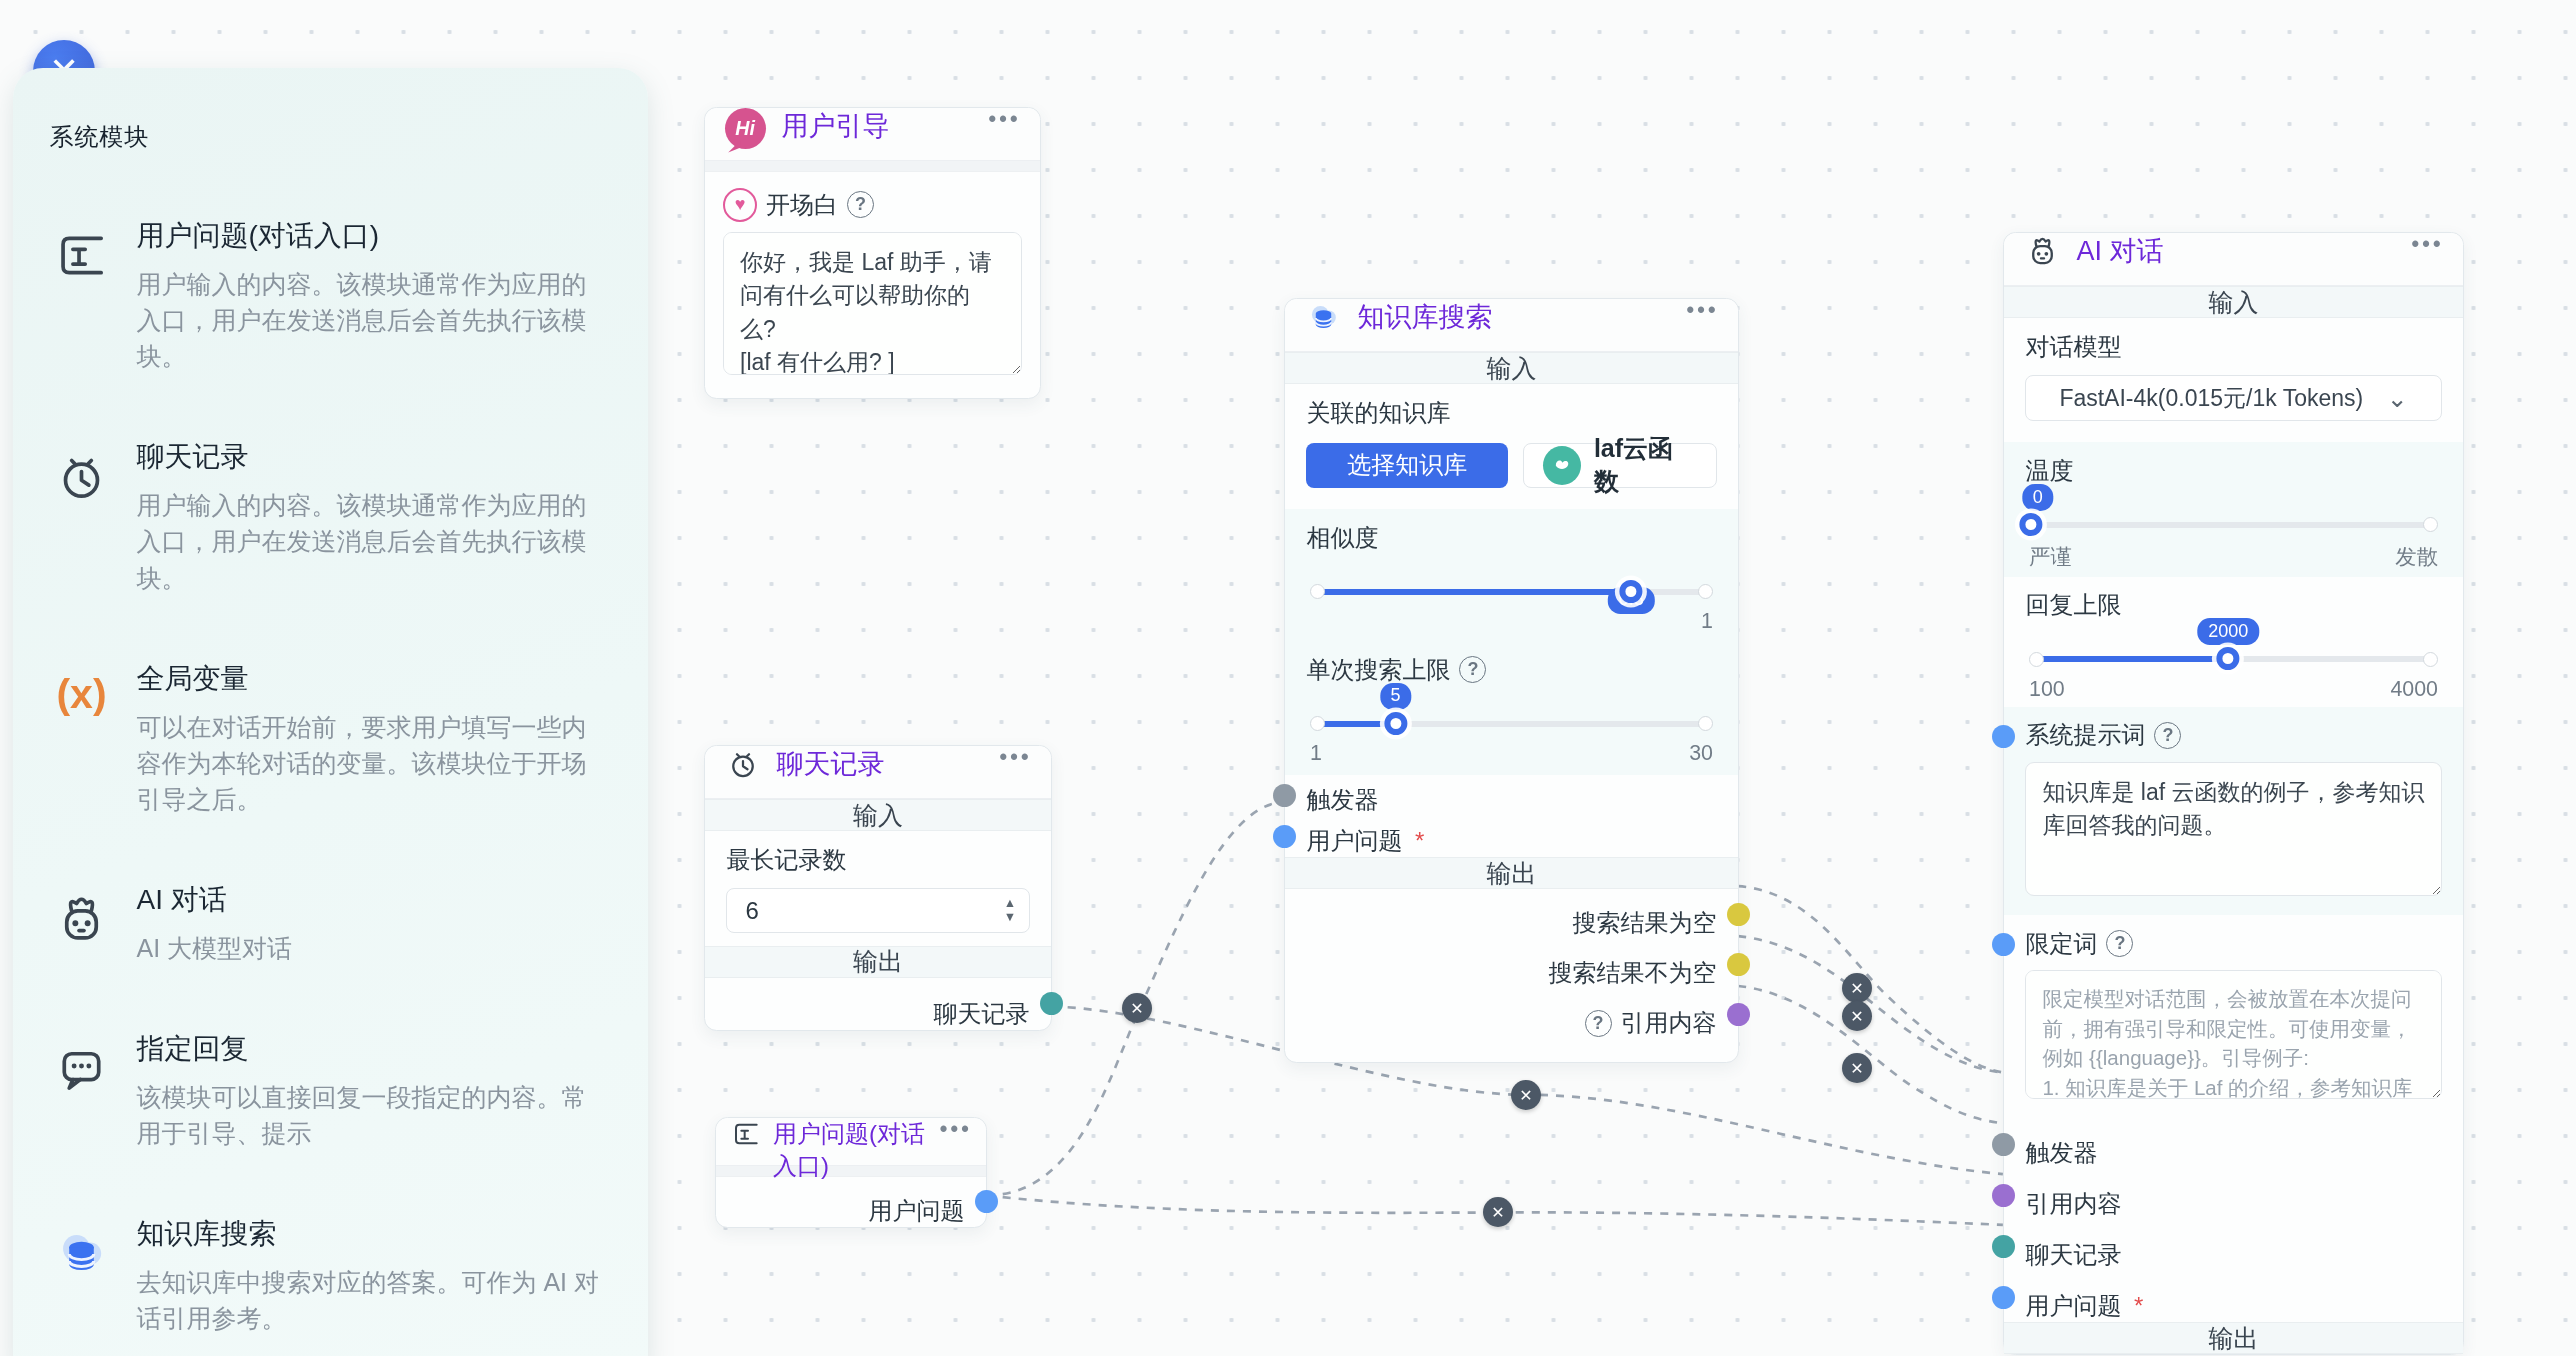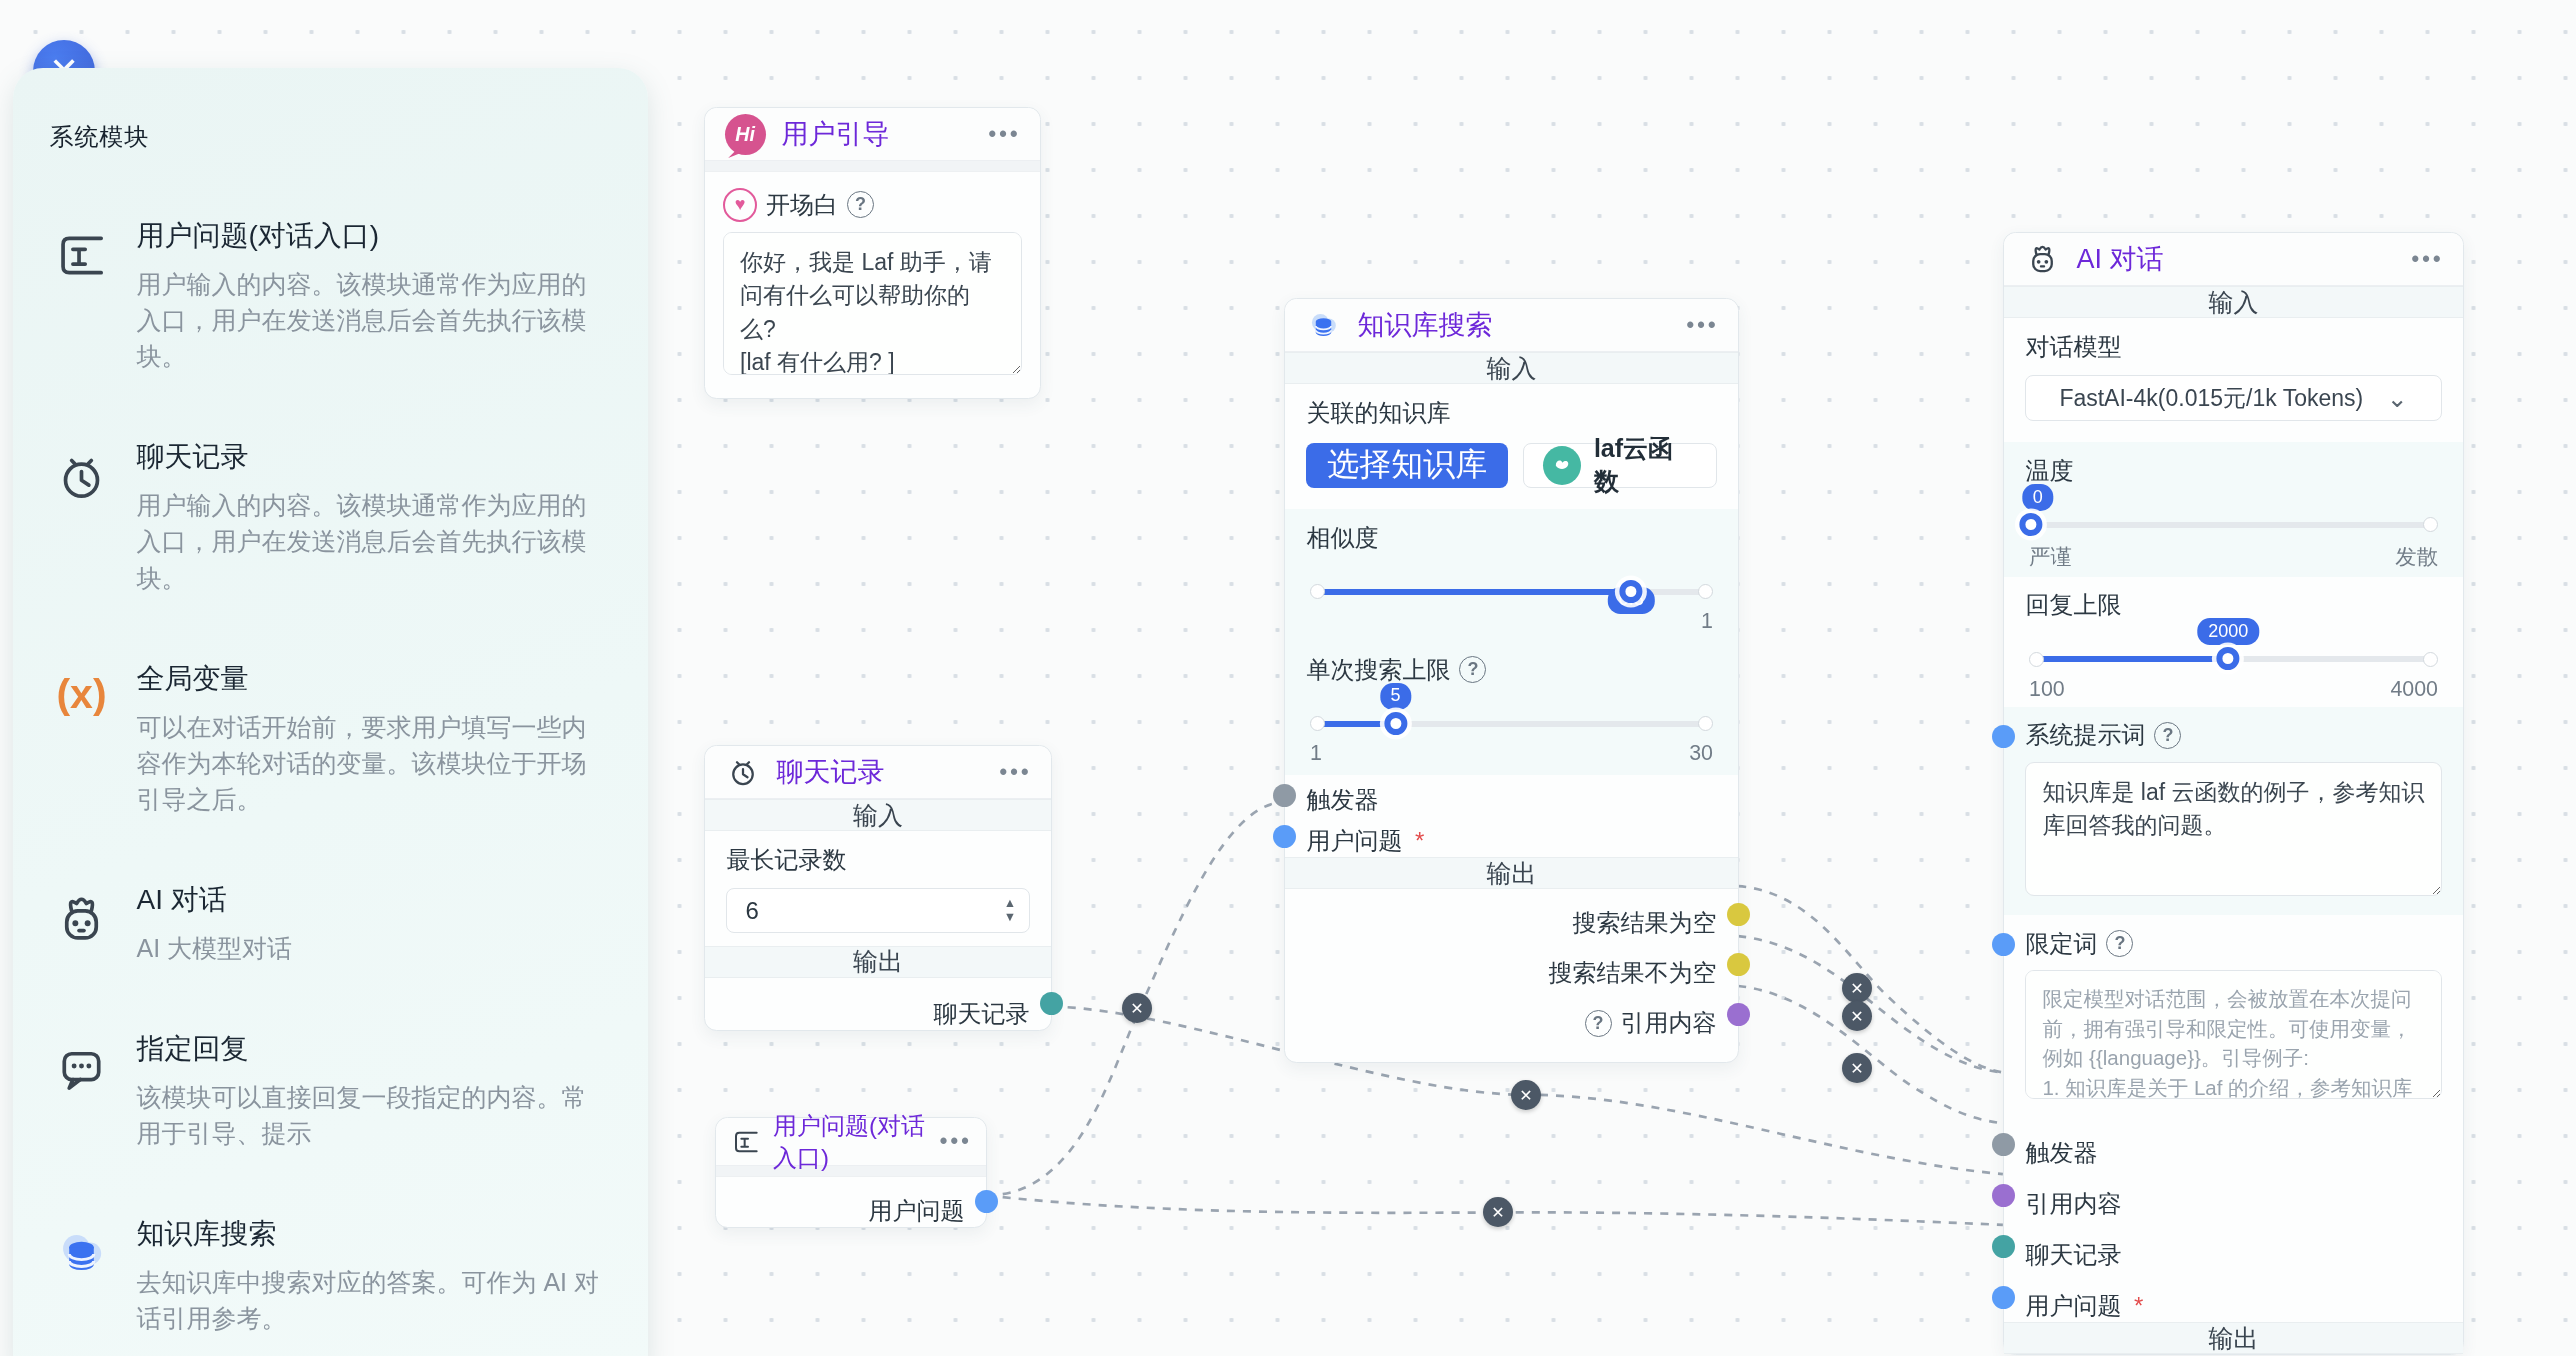--- a/index.html
+++ b/index.html
@@ -23,21 +23,21 @@
   .mod-item { display:flex; margin-top:64px; cursor:grab; }
   .mod-icon { width:64px; min-width:64px; height:64px; margin-top:9px; display:flex; align-items:flex-start; justify-content:center; }
   .mod-text { margin-left:23px; }
   .mod-title { font-size:28px; color:#1b2733; margin-bottom:10.7px; }
   .mod-desc { font-size:25px; color:#8a949e; line-height:1.45; max-width:472px; }
   .paren-x { font-size:41px; font-weight:bold; color:#e8863c; line-height:1; margin-top:5.3px; }
 
   
   .node { position:absolute; background:#fdfefe; border:0.9px solid #e2e8ec; border-radius:12.5px;
     box-shadow:0 5.3px 16px rgba(60,80,100,.07); }
-  .node-header { display:flex; align-items:center; gap:16px; padding:0 19.6px; height:53px;
+  .node-header { display:flex; align-items:flex-start; gap:16px; padding:0 19.6px; height:53px;
     border-bottom:0.9px solid #eceff2; background:#fcfdfd; border-radius:12.5px 12.5px 0 0; }
   .node-title { font-size:27px; color:#6d28d9; flex:1; }
   .node-menu { font-size:23px; color:#7b8692; letter-spacing:2.7px; cursor:pointer; line-height:1; }
   .sub-strip { height:10.7px; background:#f1f4f6; border-bottom:0.9px solid #edf0f2; }
   .sec-bar { height:32px; display:flex; align-items:center; justify-content:center; font-size:25px; color:#3a4550;
     background:#f3f8f9; border-top:0.9px solid #e9eef0; border-bottom:0.9px solid #e9eef0; }
   .row { position:relative; padding:12.5px 21.4px; }
   .row.tint { background:#f3fafa; }
   .lab { font-size:24px; color:#2c3842; display:flex; align-items:center; gap:9px; }
   .req { color:#e34d4d; margin-left:3.6px; font-size:24px; }
@@ -63,21 +63,21 @@
   .fill { position:absolute; left:0; top:8px; height:6.2px; border-radius:3.6px; background:#3b6ce8; }
   .endc { position:absolute; top:3.6px; width:15px; height:15px; background:#fff; border:1.8px solid #d3d9de; border-radius:50%; }
   .endc.right { right:-1.8px; } .endc.left { left:-1.8px; }
   .thumb { position:absolute; top:-0.9px; width:23px; height:23px; border-radius:50%; background:#fff;
     border:6.2px solid #3b6ce8; box-shadow:0 0 0 4.5px rgba(255,255,255,.9); transform:translateX(-11.6px); }
   .badge { position:absolute; top:-30px; transform:translateX(-50%); background:#3b6ce8; color:#fff; font-size:18px;
     border-radius:12.5px; padding:2.7px 10.7px; line-height:1.2; }
   .mm { display:flex; justify-content:space-between; font-size:21.4px; color:#717c87; margin:7.1px 3.6px 0 3.6px; }
 
   
-  .btn-blue { background:#3b6ce8; color:#fff; font-size:32px; border:none; border-radius:8px; height:45px; padding:0 18px; cursor:pointer; }
+  .btn-blue { background:#3b6ce8; color:#fff; font-size:24px; border:none; border-radius:8px; height:45px; padding:0 18px; cursor:pointer; }
   .kb-chip { display:flex; align-items:center; gap:12.5px; background:#fff; border:0.9px solid #e1e6ea; border-radius:8px;
     height:45px; padding:0 19.6px; font-size:25px; font-weight:bold; color:#222e38; cursor:pointer; }
   .select { display:flex; align-items:center; justify-content:space-between; background:#fff; border:0.9px solid #e1e6ea;
     border-radius:8px; height:46px; padding:0 33px; font-size:23px; color:#3a4550; cursor:pointer; }
   .numbox { display:flex; align-items:center; justify-content:space-between; background:#fff; border:0.9px solid #e1e6ea;
     border-radius:8px; height:45px; padding:0 12.5px 0 18px; font-size:24px; color:#2c3842; }
   .steppers { display:flex; flex-direction:column; gap:1.8px; font-size:12.5px; color:#5b6670; cursor:pointer; line-height:1; }
 
   
   .circle-ic { border-radius:50%; display:flex; align-items:center; justify-content:center; }

